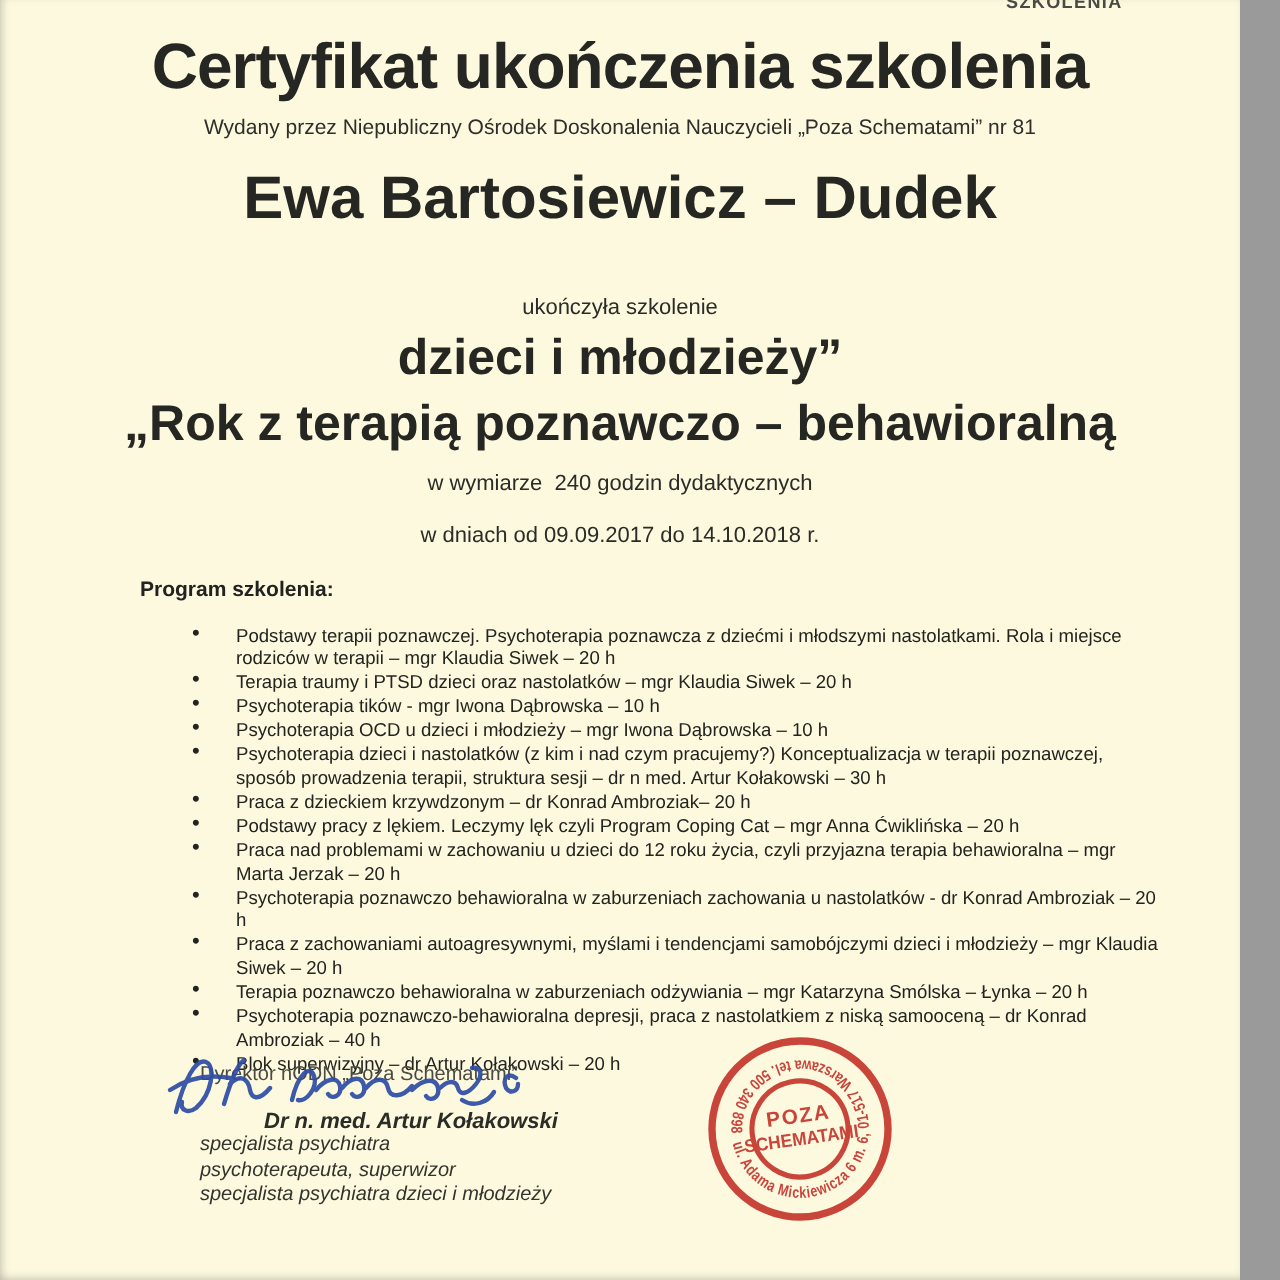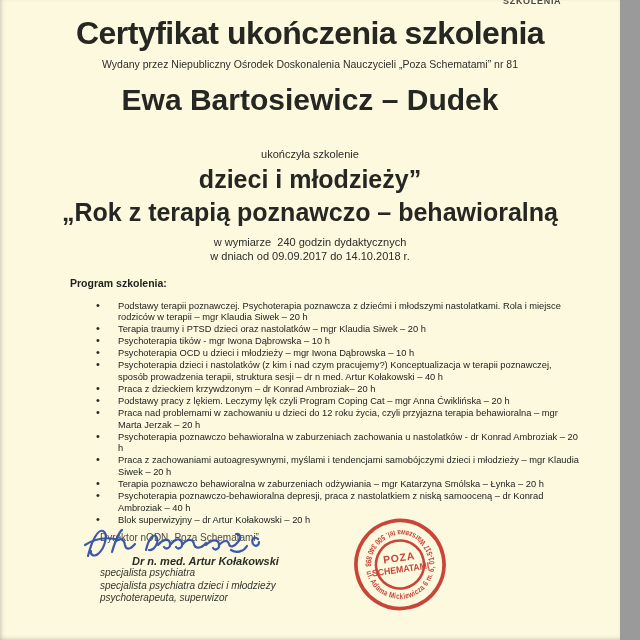--- a/index.html
+++ b/index.html
@@ -19,21 +19,21 @@
   .center{text-align:center;}
   .title{
     margin:0;padding-top:16px;
     font-size:32px;font-weight:700;letter-spacing:-.5px;line-height:1.08;color:#262622;
   }
   .subtitle{margin-top:7px;font-size:10.5px;color:#2e2e2a;}
   .recipient{margin-top:13px;font-size:30px;font-weight:700;color:#262622;}
   .completion{margin-top:31px;font-size:11px;color:#2b2b27;}
   .course{margin:3px 0 0 0;font-size:25px;font-weight:700;line-height:33px;color:#262622;}
   .hours{margin-top:7px;font-size:11px;white-space:pre-wrap;color:#2b2b27;}
-  .dates{margin-top:2px;font-size:11px;color:#2b2b27;}
+  .dates{margin-top:14px;font-size:11px;color:#2b2b27;}
   .program{margin:15px 40px 0 70px;}
   .program-heading{font-size:10.5px;font-weight:700;color:#222220;}
   ul.program-list{
     margin:12px 0 0 25px;padding:0;list-style:none;
     max-width:506px;font-size:9.3px;line-height:11.9px;color:#23231f;
   }
   ul.program-list li{position:relative;padding-left:23px;}
   ul.program-list li::before{content:"\2022";position:absolute;left:1px;top:-1px;font-size:11px;}
   .signature-block{position:absolute;left:100px;top:532px;}
   .role-line{font-size:10px;color:#4a4a42;}
@@ -63,21 +63,21 @@
     <div class="dates">w dniach od 09.09.2017 do 14.10.2018 r.</div>
   </div>
 
   <div class="program">
     <div class="program-heading">Program szkolenia:</div>
     <ul class="program-list">
       <li>Podstawy terapii poznawczej. Psychoterapia poznawcza z dziećmi i młodszymi nastolatkami. Rola i miejsce rodziców w terapii – mgr Klaudia Siwek – 20 h</li>
       <li>Terapia traumy i PTSD dzieci oraz nastolatków – mgr Klaudia Siwek – 20 h</li>
       <li>Psychoterapia tików - mgr Iwona Dąbrowska – 10 h</li>
       <li>Psychoterapia OCD u dzieci i młodzieży – mgr Iwona Dąbrowska – 10 h</li>
-      <li>Psychoterapia dzieci i nastolatków (z kim i nad czym pracujemy?) Konceptualizacja w terapii poznawczej, sposób prowadzenia terapii, struktura sesji – dr n med.  Artur Kołakowski – 40 h</li>
+      <li>Psychoterapia dzieci i nastolatków (z kim i nad czym pracujemy?) Konceptualizacja w terapii poznawczej, sposób prowadzenia terapii, struktura sesji – dr n med.  Artur Kołakowski – 30 h</li>
       <li>Praca z dzieckiem krzywdzonym – dr Konrad Ambroziak– 20 h</li>
       <li>Podstawy pracy z lękiem. Leczymy lęk czyli Program Coping Cat – mgr Anna Ćwiklińska – 20 h</li>
       <li>Praca nad problemami w zachowaniu u dzieci do 12 roku życia, czyli przyjazna terapia behawioralna – mgr Marta Jerzak – 20 h</li>
       <li>Psychoterapia poznawczo behawioralna w zaburzeniach zachowania u nastolatków - dr Konrad Ambroziak – 20 h</li>
       <li>Praca z zachowaniami autoagresywnymi, myślami i tendencjami samobójczymi dzieci i młodzieży – mgr Klaudia Siwek – 20 h</li>
       <li>Terapia poznawczo behawioralna w zaburzeniach odżywiania – mgr Katarzyna Smólska – Łynka – 20 h</li>
       <li>Psychoterapia poznawczo-behawioralna depresji, praca z nastolatkiem z niską samooceną – dr Konrad Ambroziak – 40 h</li>
       <li>Blok superwizyjny – dr Artur Kołakowski – 20 h</li>
     </ul>
   </div>
@@ -95,22 +95,22 @@
         <path d="M 89,24 C 94,18 99,18 100,23 C 101,28 96,30 94,27"></path>
         <path d="M 101,24 C 106,18 111,19 112,24 C 113,29 119,29 124,23"></path>
         <path d="M 124,25 C 130,19 136,19 137,24 C 138,29 133,31 131,28"></path>
         <path d="M 138,24 C 142,20 146,20 147,24 C 148,28 152,27 156,22 C 160,17 158,13 154,14"></path>
         <path d="M 149,30 C 155,34 162,31 165,26"></path>
         <path d="M 176,19 C 172,16 169,19 171,24 C 173,27 177,26 177,22"></path>
       </g>
     </svg>
     <div class="sig-name">Dr n. med. Artur Kołakowski</div>
     <div class="sig-cred">specjalista psychiatra</div>
+    <div class="sig-cred">psychoterapeuta, superwizor</div>
     <div class="sig-cred">specjalista psychiatra dzieci i młodzieży</div>
-    <div class="sig-cred">psychoterapeuta, superwizor</div>
   </div>
 
   <svg class="stamp" width="96" height="97" viewBox="0 0 120 120">
     <g transform="rotate(-12 60 60)">
       <circle cx="60" cy="60" r="55" fill="none" stroke="#c93a36" stroke-width="4.6"></circle>
       <circle cx="60" cy="60" r="30" fill="none" stroke="#c93a36" stroke-width="3.2"></circle>
       <path id="ringPath" d="M 17 60 A 43 43 0 0 0 103 60 A 43 43 0 0 0 17 60" fill="none"></path>
       <text font-size="10" fill="#c93a36" letter-spacing="0.6">
         <textPath href="#ringPath" startOffset="0" textLength="264" lengthAdjust="spacingAndGlyphs">ul. Adama Mickiewicza 6 m. 6, 01-517 Warszawa tel. 500 340 898</textPath>
       </text>

